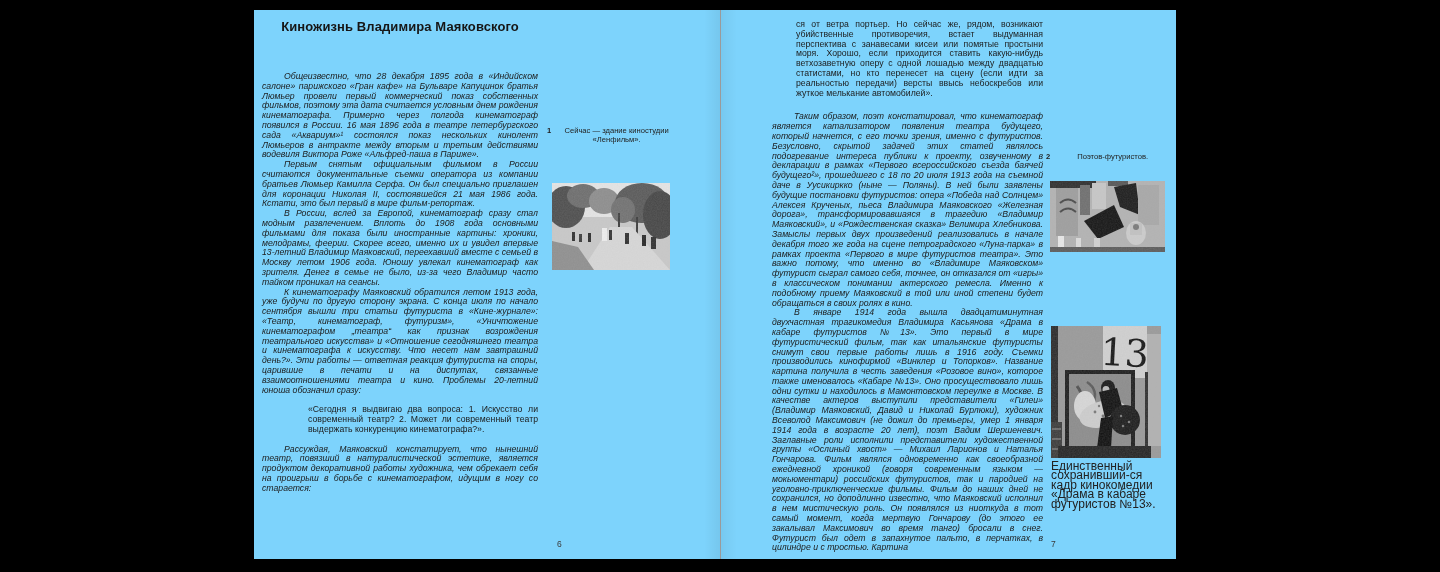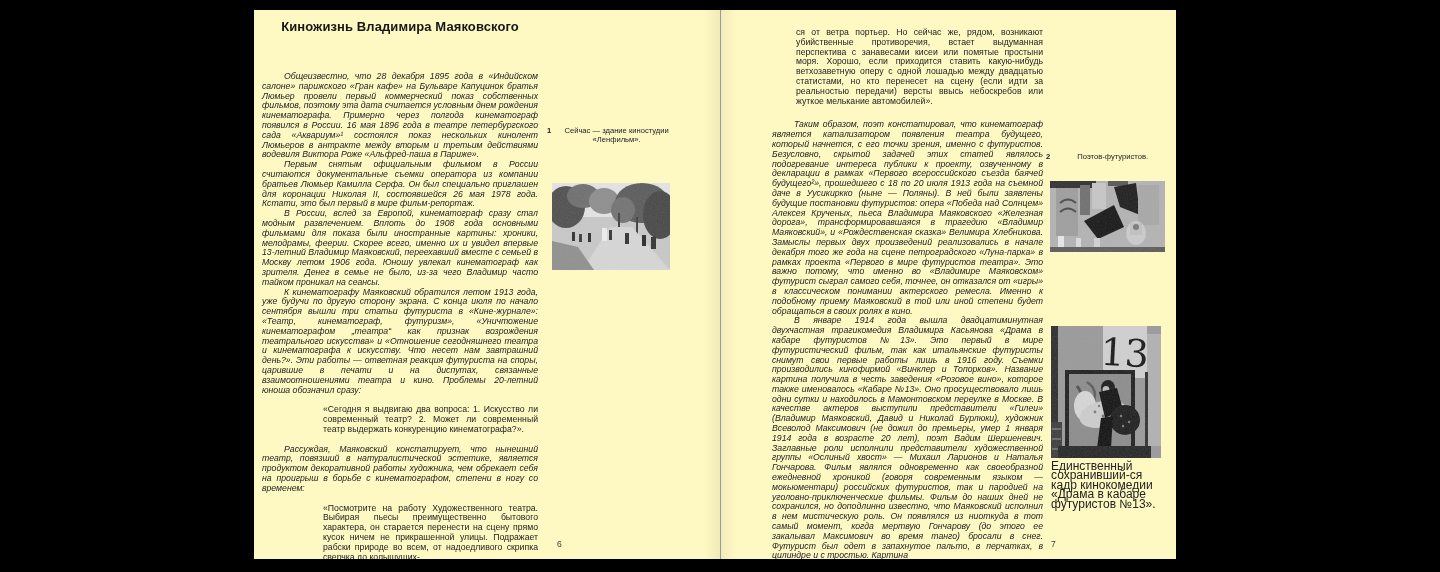--- a/index.html
+++ b/index.html
@@ -1,21 +1,21 @@
 <!DOCTYPE html>
 <html lang="ru"><head>
 <meta charset="utf-8">
 <style>
   html,body{margin:0;padding:0;}
   body{
     width:1440px;height:572px;position:relative;background:#000;
     font-family:"Liberation Sans","DejaVu Sans",sans-serif;overflow:hidden;
   }
   .page{
-    position:absolute;top:10px;height:549px;background:#fef9c3;overflow:hidden;
+    position:absolute;top:10px;height:549px;background:#7dd3fc;overflow:hidden;
   }
   .page.left{left:254px;width:466px;}
   .page.right{left:721px;width:455px;}
   .gutter-line{
     position:absolute;left:720px;top:10px;width:1px;height:549px;background:#9a9a9a;
   }
   .gutter-shade-left{position:absolute;right:0;top:0;width:16px;height:100%;
     background:linear-gradient(to right,rgba(0,0,0,0),rgba(0,0,0,0.06));}
   .gutter-shade-right{position:absolute;left:0;top:0;width:16px;height:100%;
     background:linear-gradient(to left,rgba(0,0,0,0),rgba(0,0,0,0.05));}
@@ -25,22 +25,22 @@
     font-size:13px;font-weight:bold;color:#161616;letter-spacing:0.1px;
   }
   .body-col{
     position:absolute;color:#1b1b1b;font-size:8.7px;line-height:9.8px;
     text-align:justify;overflow-wrap:break-word;
   }
   .page.left .body-col{left:8px;top:62px;width:276px;}
   .page.right .body-col{left:51px;top:10px;width:271px;}
   .blk{margin:0;}
   .blk.para{text-indent:22px;font-style:italic;}
-  .blk.quote{margin:10px 0 10px 61px;}
-  .page.right .blk.quote{margin:8px 0 9px 24px;}
+  .blk.quote{margin:10px 0 10px 46px;}
+  .page.right .blk.quote{margin:0 0 9px 24px;}
   .blk.gap-top{margin-top:14px;}
 
   .footnote{
     position:absolute;display:flex;gap:5px;color:#222;
     font-size:7.6px;line-height:9.4px;
   }
   .page.left .footnote{left:293px;top:116px;width:130px;}
   .page.right .footnote{left:325px;top:142px;width:124px;}
   .footnote .fmark{font-weight:bold;flex:0 0 auto;}
   .footnote .ftext{flex:1 1 auto;text-align:center;}
@@ -62,26 +62,25 @@
   .page.right .page-number{left:330px;}
 </style>
 </head>
 <body>
 
 <div class="page left">
   <div class="page-title">Киножизнь Владимира Маяковского</div>
 
   <div class="body-col">
     <p class="blk para">Общеизвестно, что 28 декабря 1895 года в «Индийском салоне» парижского «Гран кафе» на Бульваре Капуцинок братья Люмьер провели первый коммерческий показ собственных фильмов, поэтому эта дата считается условным днем рождения кинематографа. Примерно через полгода кинематограф появился в России. 16 мая 1896 года в театре петербургского сада «Аквариум»¹ состоялся показ нескольких кинолент Люмьеров в антракте между вторым и третьим действиями водевиля Виктора Роже «Альфред-паша в Париже».</p>
-    <p class="blk para">Первым снятым официальным фильмом в России считаются документальные съемки оператора из компании братьев Люмьер Камилла Серфа. Он был специально приглашен для коронации Николая II, состоявшейся 26 мая 1978 года. Кстати, это был первый в мире фильм-репортаж.</p>
+    <p class="blk para">Первым снятым официальным фильмом в России считаются документальные съемки оператора из компании братьев Люмьер Камилла Серфа. Он был специально приглашен для коронации Николая II, состоявшейся 21 мая 1986 года. Кстати, это был первый в мире фильм-репортаж.</p>
     <p class="blk para">В России, вслед за Европой, кинематограф сразу стал модным развлечением. Вплоть до 1908 года основными фильмами для показа были иностранные картины: хроники, мелодрамы, феерии. Скорее всего, именно их и увидел впервые 13-летний Владимир Маяковский, переехавший вместе с семьей в Москву летом 1906 года. Юношу увлекал кинематограф как зрителя. Денег в семье не было, из-за чего Владимир часто тайком проникал на сеансы.</p>
     <p class="blk para">К кинематографу Маяковский обратился летом 1913 года, уже будучи по другую сторону экрана. С конца июля по начало сентября вышли три статьи футуриста в «Кине-журнале»: «Театр, кинематограф, футуризм», «Уничтожение кинематографом „театра“ как признак возрождения театрального искусства» и «Отношение сегодняшнего театра и кинематографа к искусству. Что несет нам завтрашний день?». Эти работы — ответная реакция футуриста на споры, царившие в печати и на диспутах, связанные взаимоотношениями театра и кино. Проблемы 20-летний юноша обозначил сразу:</p>
     <p class="blk quote">«Сегодня я выдвигаю два вопроса: 1. Искусство ли современный театр? 2. Может ли современный театр выдержать конкуренцию кинематографа?».</p>
-    <p class="blk para">Рассуждая, Маяковский констатирует, что нынешний театр, повязший в натуралистической эстетике, является продуктом декоративной работы художника, чем обрекает себя на проигрыш в борьбе с кинематографом, степени в ногу со временем:</p>
-    <p class="blk quote">«Посмотрите на работу Художественного театра. Выбирая пьесы преимущественно бытового характера, он старается перенести на сцену прямо кусок ничем не прикрашенной улицы. Подражает рабски природе во всем, от надоедливого скрипка сверчка до колышущих-</p>
+    <p class="blk para">Рассуждая, Маяковский констатирует, что нынешний театр, повязший в натуралистической эстетике, является продуктом декоративной работы художника, чем обрекает себя на проигрыш в борьбе с кинематографом, идущим в ногу со старается:</p>
   </div>
 
   <div class="footnote">
     <span class="fmark">1</span>
     <span class="ftext">Сейчас — здание киностудии «Ленфильм».</span>
   </div>
 
   <div class="figure fig-a">
     <svg viewBox="0 0 118 87" preserveAspectRatio="none">
       <defs>

